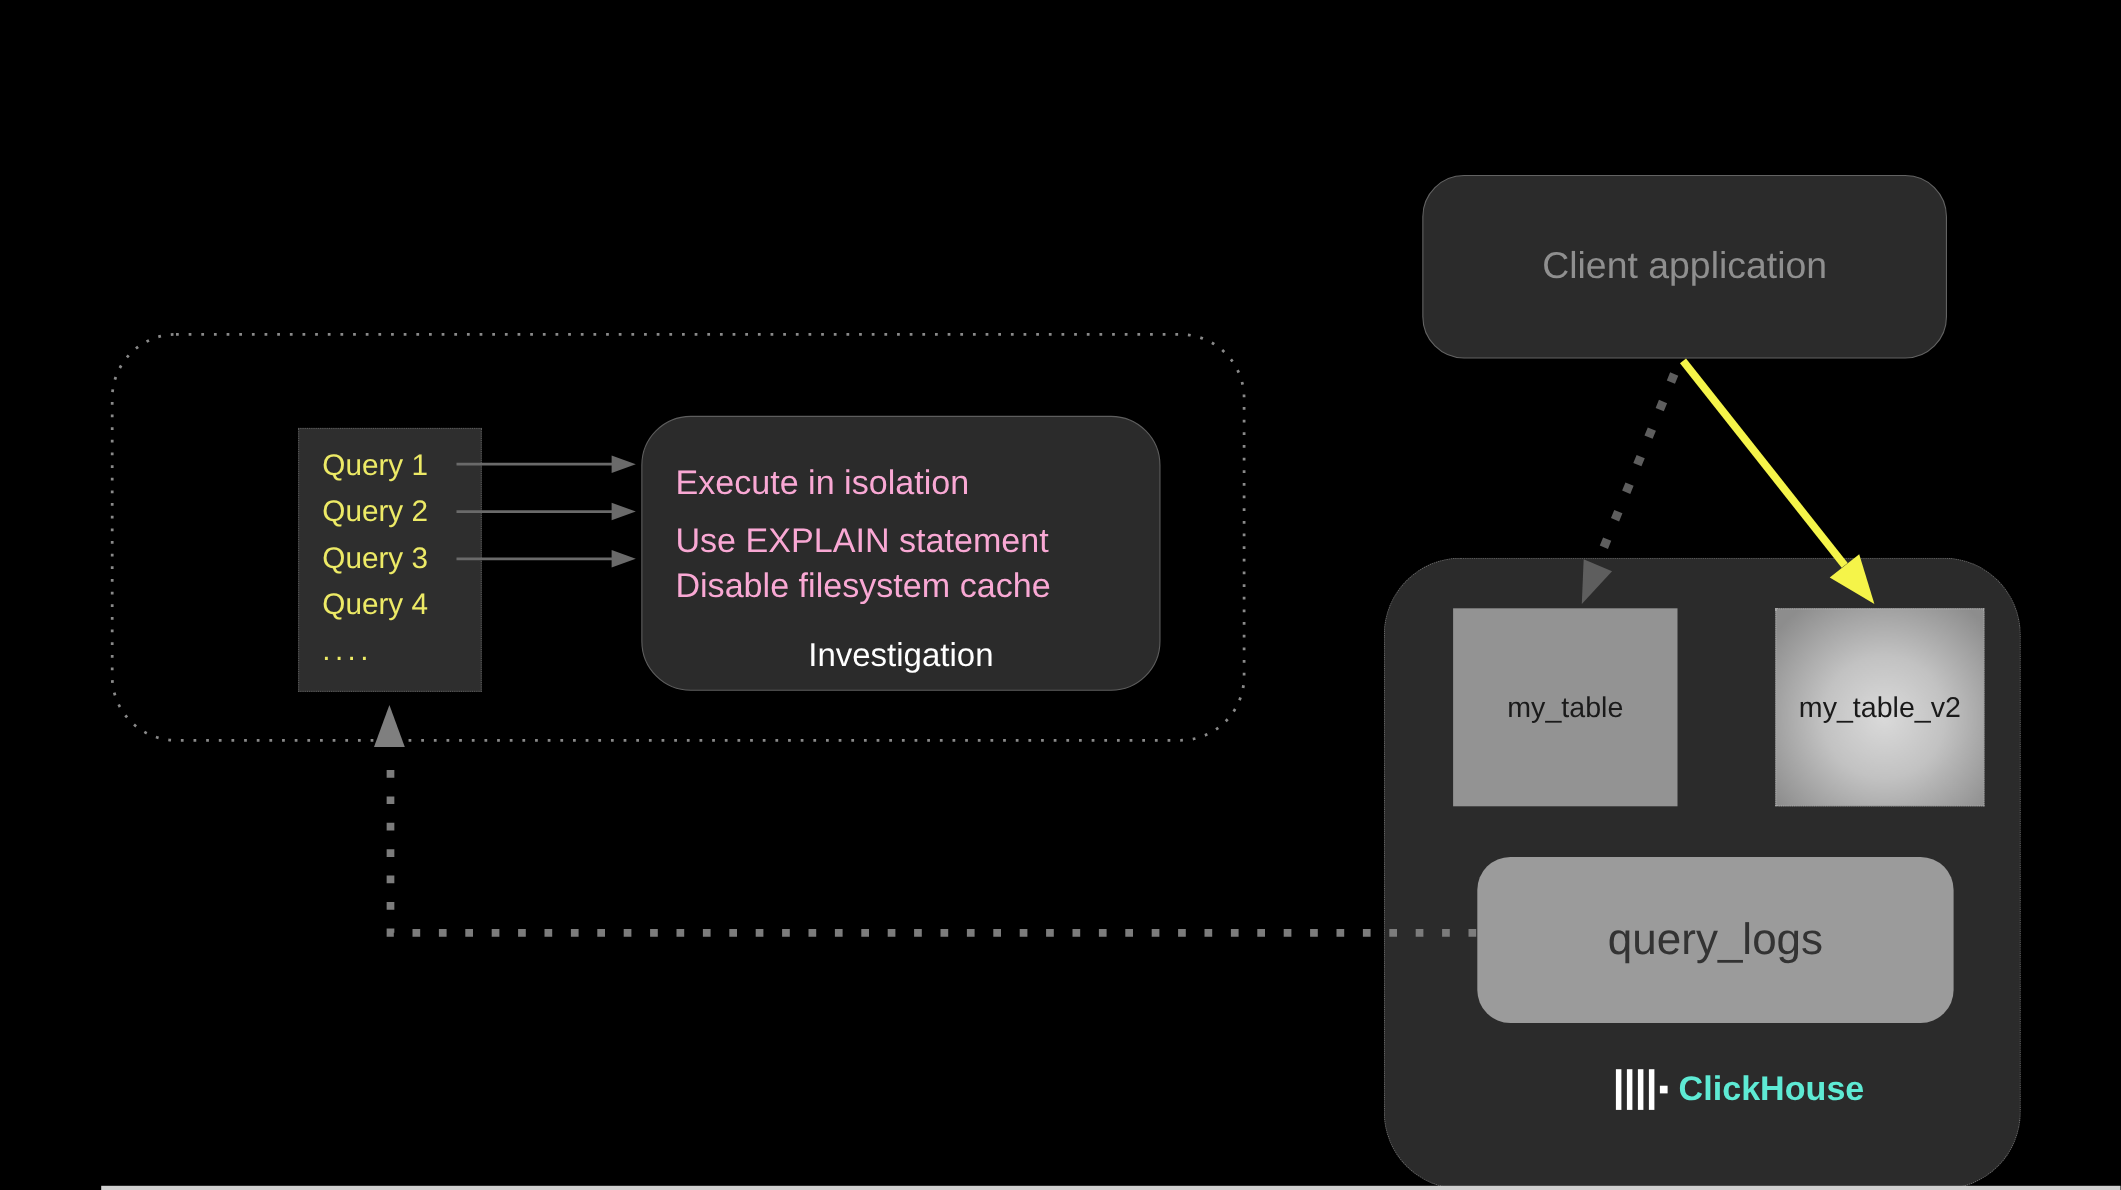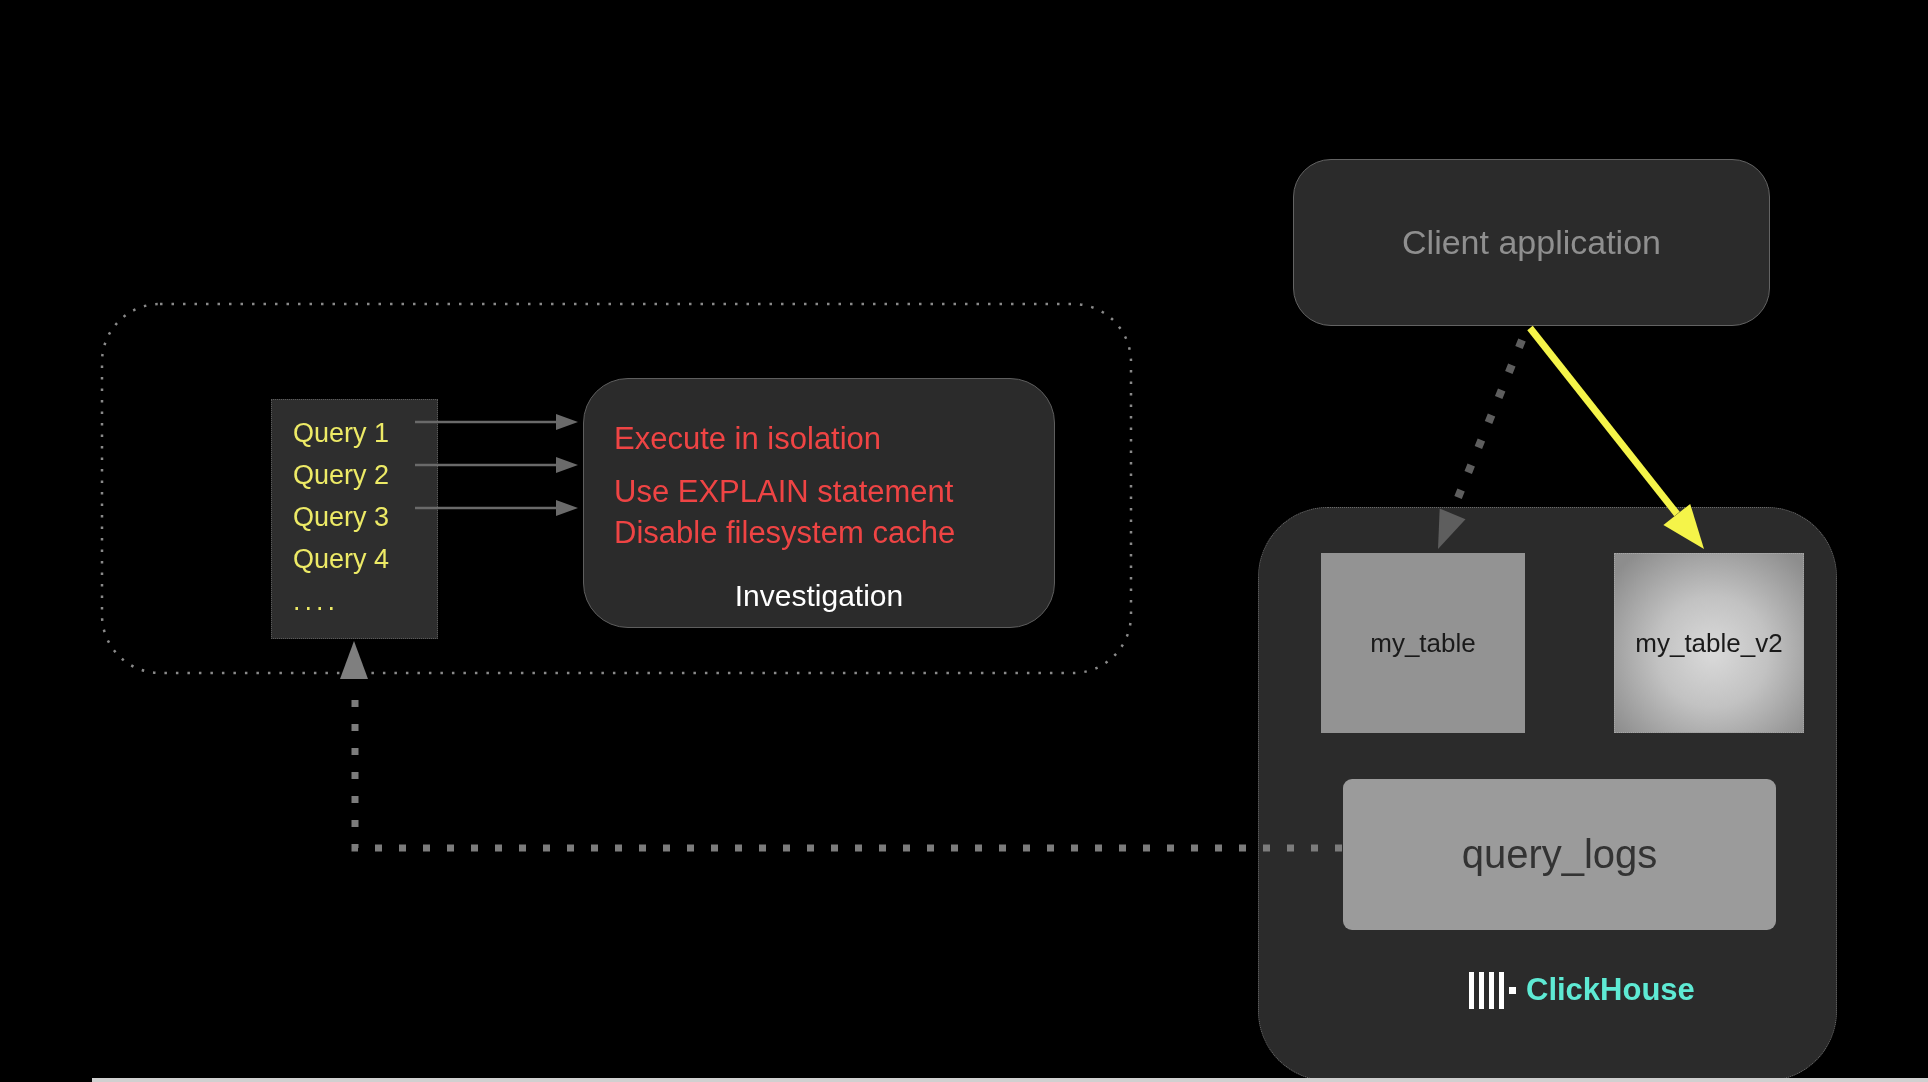--- a/index.html
+++ b/index.html
@@ -2,35 +2,35 @@
 <html><head>
 <meta charset="utf-8">
 <style>
   html,body{margin:0;padding:0;background:#000;}
   #page{
     position:relative;width:1928px;height:1082px;background:#000;overflow:hidden;
     font-family:"Liberation Sans",sans-serif;
   }
   
   #query-box{
-    position:absolute;left:271px;top:399px;width:167px;height:240px;
+    position:absolute;left:271px;top:389px;width:167px;height:240px;
     background:#2e2e2e;border:1px dotted #5a5a5a;box-sizing:border-box;
     padding-top:12px;
   }
   .query-row{
     height:42px;line-height:42px;padding-left:21px;
     color:#edea66;font-size:27px;white-space:nowrap;
   }
   .query-row.dots{letter-spacing:4px;}
   #investigation-box{
     position:absolute;left:583px;top:378px;width:472px;height:250px;
     background:#2b2b2b;border:1px solid #5e5e5e;border-radius:45px;
     box-sizing:border-box;padding:40px 0 0 30px;
   }
-  .tip-line{color:#ef4444;font-size:31px;line-height:40px;white-space:nowrap;}
+  .tip-line{color:#f9a8d4;font-size:31px;line-height:40px;white-space:nowrap;}
   .tip-line.gap{margin-top:12px;line-height:42px;}
   #investigation-label{
     position:absolute;left:0;right:0;bottom:16px;text-align:center;
     color:#ffffff;font-size:30px;line-height:30px;
   }
   
   #client-box{
     position:absolute;left:1293px;top:159px;width:477px;height:167px;
     background:#2b2b2b;border:1px solid #636363;border-radius:38px;
     box-sizing:border-box;display:flex;align-items:center;justify-content:center;
@@ -49,21 +49,21 @@
   #my-table{
     left:62px;top:45px;width:204px;height:180px;background:#939393;
   }
   #my-table-v2{
     left:355px;top:45px;width:190px;height:180px;
     background:radial-gradient(circle at 52% 55%, #dadada 0%, #c2c2c2 40%, #8d8d8d 90%);
     border:1px dotted #a5a5a5;box-sizing:border-box;
   }
   #query-logs{
     position:absolute;left:84px;top:271px;width:433px;height:151px;
-    background:#9b9b9b;border-radius:9px;
+    background:#9b9b9b;border-radius:30px;
     display:flex;align-items:center;justify-content:center;
     color:#333333;font-size:40px;
   }
   
   #clickhouse-logo{
     position:absolute;left:210px;top:463px;height:38px;
     display:flex;align-items:center;
   }
   #clickhouse-logo .bars{display:flex;align-items:center;height:38px;}
   #clickhouse-logo .bar{width:5px;height:37px;background:#ffffff;margin-right:5px;}

